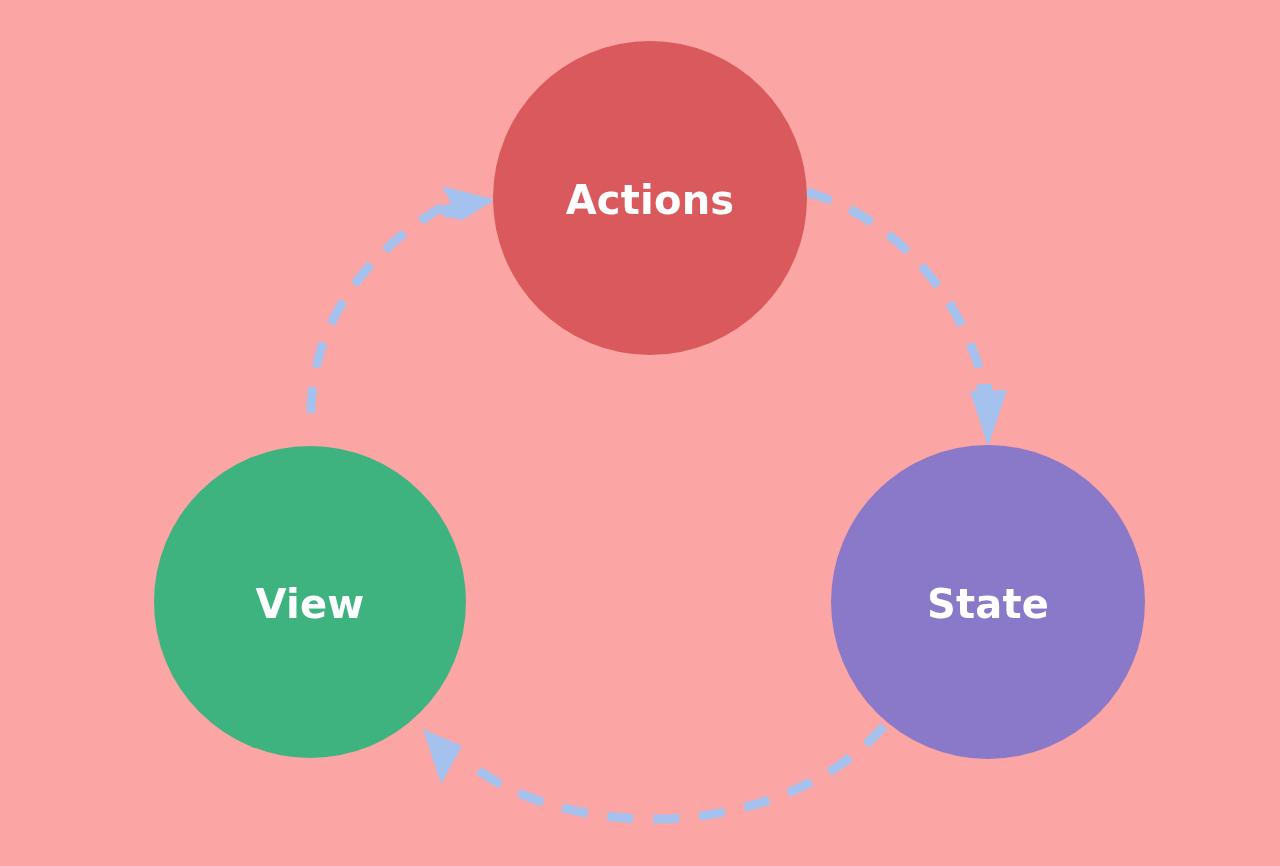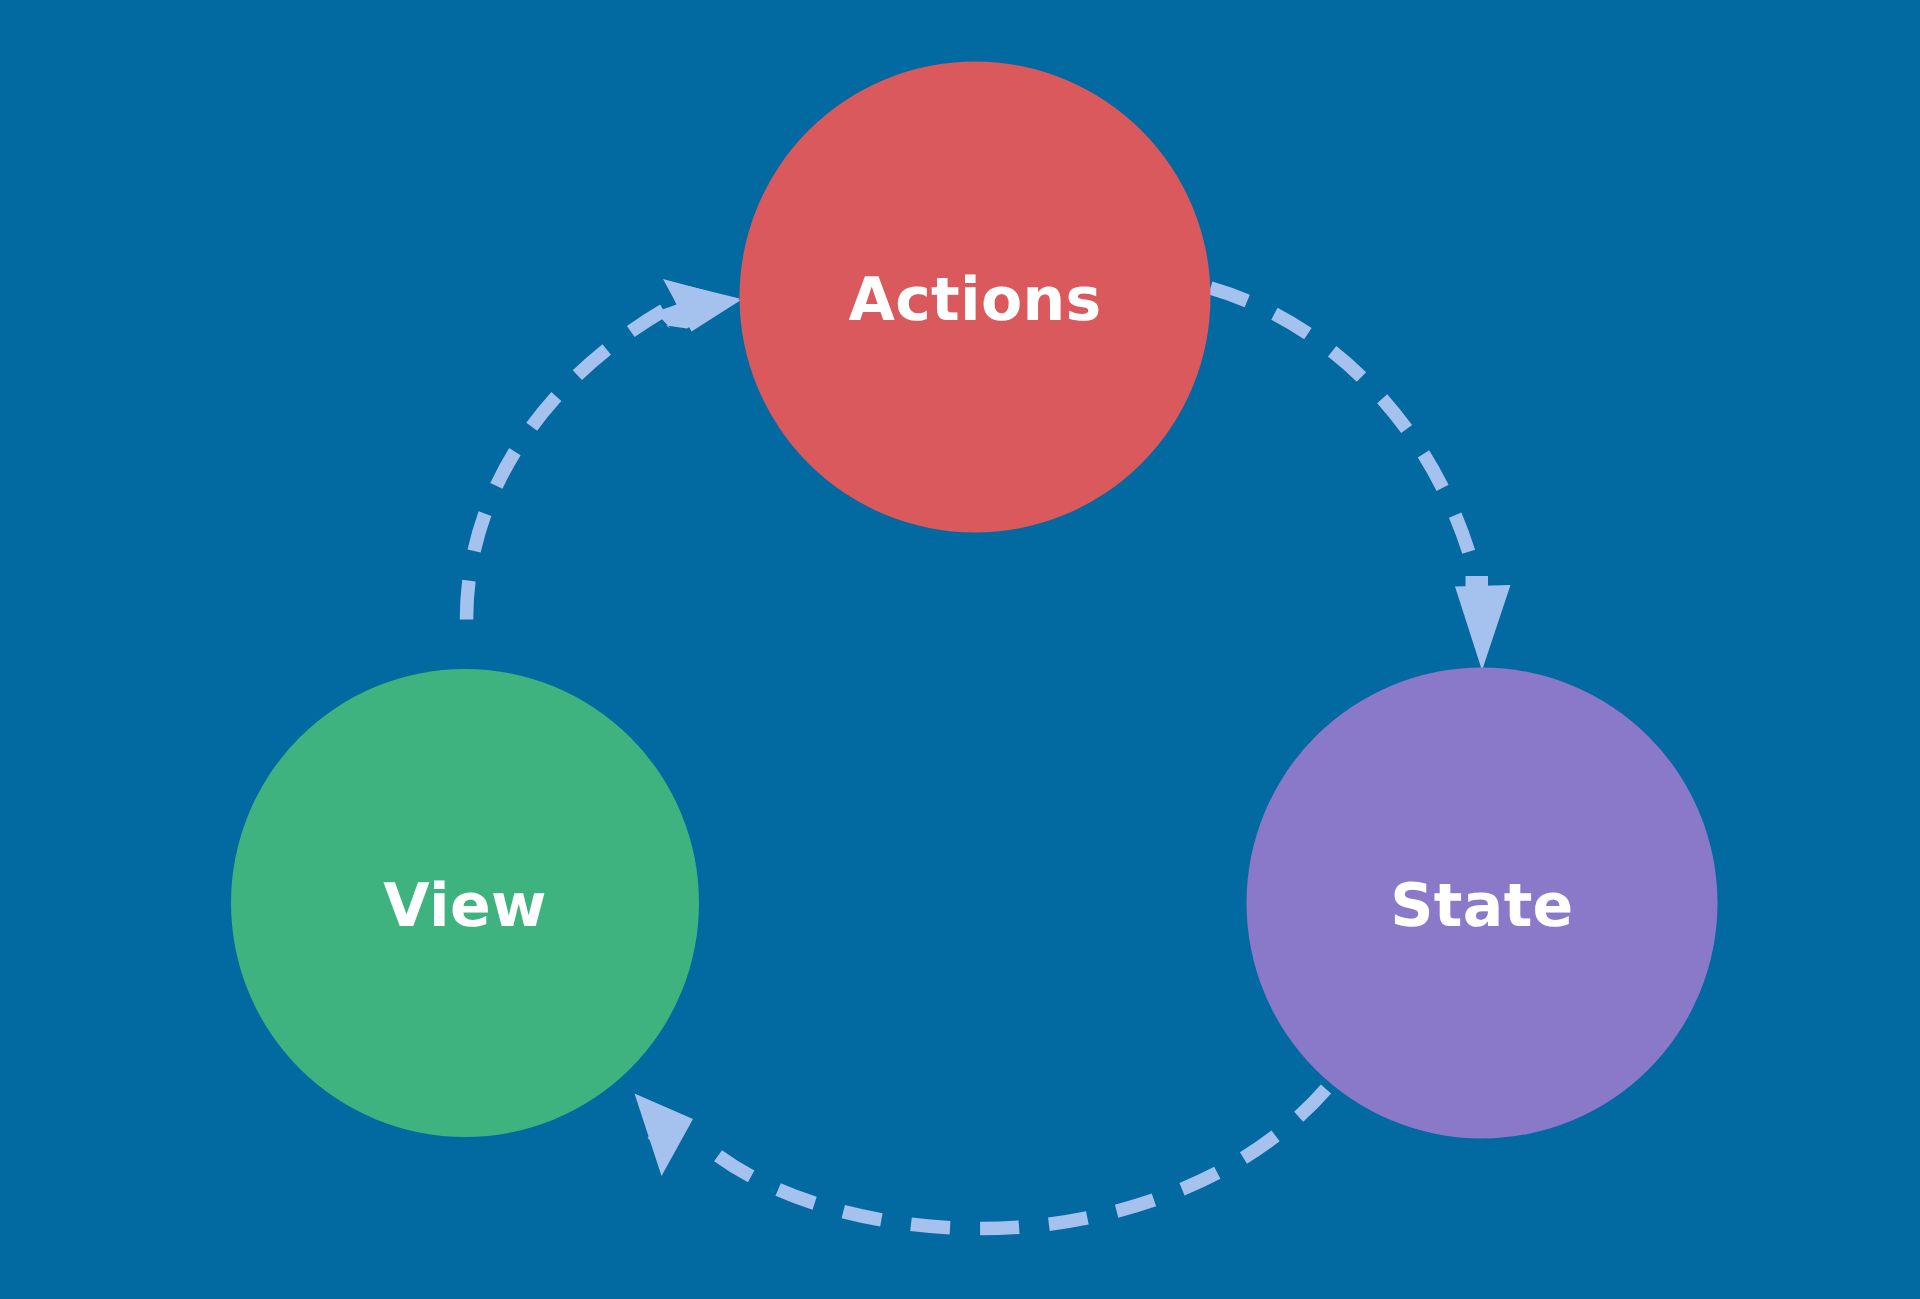--- a/index.html
+++ b/index.html
@@ -11,21 +11,21 @@
   body {
     width: 1280px;
     height: 866px;
     overflow: hidden;
     font-family: "DejaVu Sans", "Liberation Sans", sans-serif;
   }
   #diagram-root {
     position: relative;
     width: 1280px;
     height: 866px;
-    background: #0369a1;
+    background: #fca5a5;
   }
   #diagram-svg {
     position: absolute;
     top: 0;
     left: 0;
     width: 1280px;
     height: 866px;
     display: block;
   }
   .node-label {

